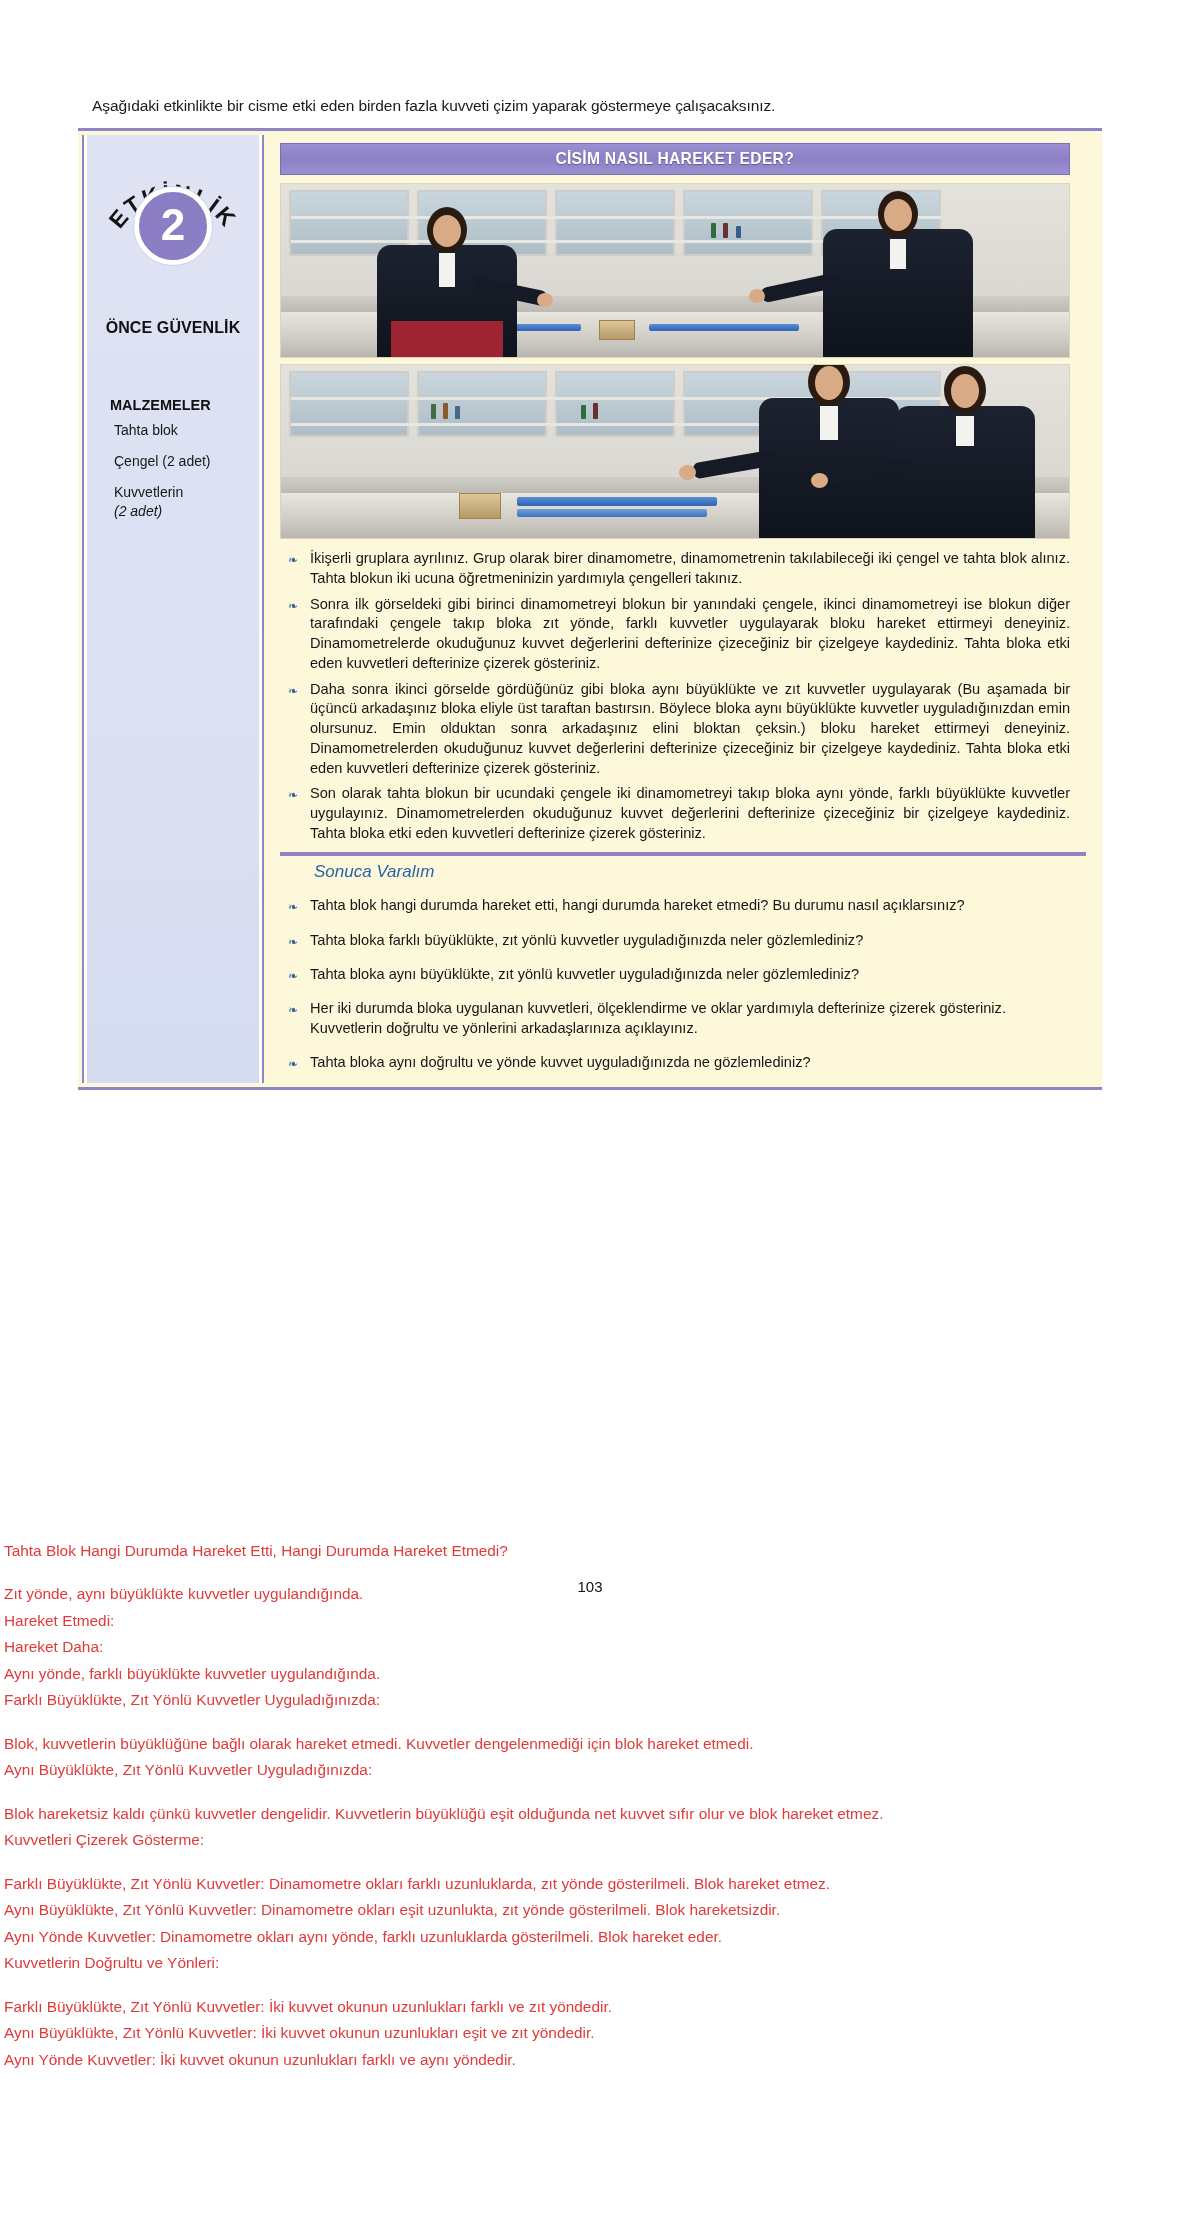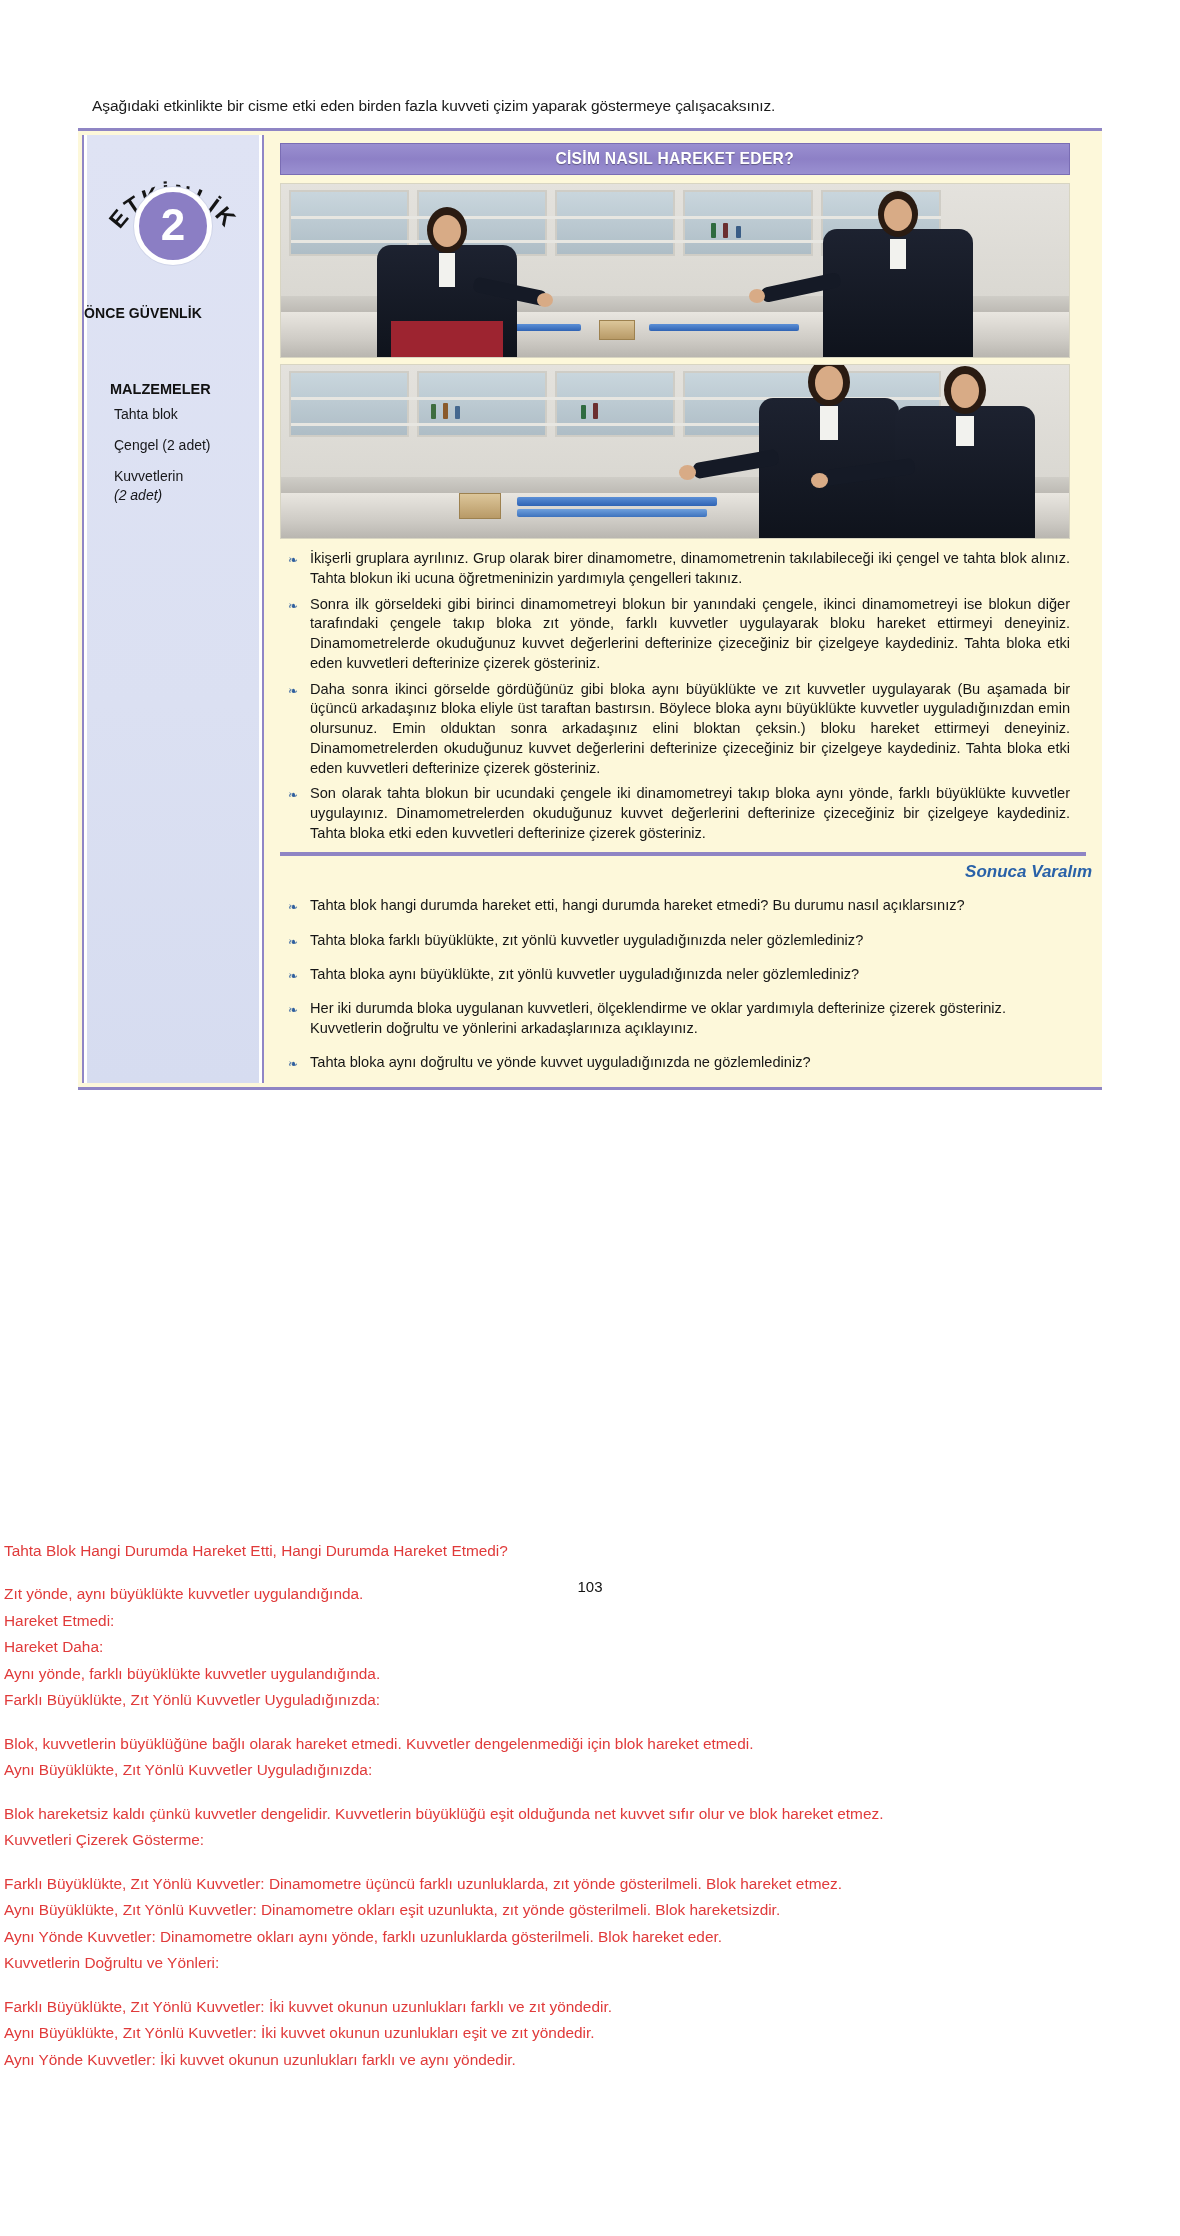--- a/index.html
+++ b/index.html
@@ -72,24 +72,25 @@
     display: flex; align-items: center; justify-content: center;
   }
   .badge-num {
     color: #ffffff;
     font-size: 44px;
     font-weight: bold;
     line-height: 1;
     margin-top: -3px;
   }
   .safety {
-    font-size: 14px;
+    text-align: center;
+    font-size: 16px;
     font-weight: bold;
     color: #111;
-    margin-top: 22px;
+    margin-top: 36px;
     letter-spacing: 0.1px;
   }
   .materials-title {
     font-size: 14.5px;
     font-weight: bold;
     color: #111;
     margin: 60px 0 0 26px;
   }
   .materials-list {
     margin: 10px 0 0 30px;
@@ -237,24 +238,23 @@
 
   .divider {
     margin: 8px 6px 0 6px;
     border-top: 2px solid #8f85c4;
     border-bottom: 2px solid #8f85c4;
     height: 3px;
   }
   .sonuc-title {
     margin: 6px 0 2px 40px;
     color: #2a62a8;
-    font-weight: bold;
+    font-weight: normal;
     font-style: italic;
     font-size: 17px;
-    text-align: right;
   }
   .q-list { margin: 0 22px 14px 6px; }
   .q {
     position: relative;
     padding-left: 30px;
     font-size: 14.6px;
     line-height: 1.35;
     color: #161616;
     margin-bottom: 2px;
   }
@@ -466,21 +466,21 @@
   <p class="ln">Hareket Daha:</p>
   <p class="ln">Aynı yönde, farklı büyüklükte kuvvetler uygulandığında.</p>
   <p class="ln">Farklı Büyüklükte, Zıt Yönlü Kuvvetler Uyguladığınızda:</p>
   <div class="gap"></div>
   <p class="ln">Blok, kuvvetlerin büyüklüğüne bağlı olarak hareket etmedi. Kuvvetler dengelenmediği için blok hareket etmedi.</p>
   <p class="ln">Aynı Büyüklükte, Zıt Yönlü Kuvvetler Uyguladığınızda:</p>
   <div class="gap"></div>
   <p class="ln">Blok hareketsiz kaldı çünkü kuvvetler dengelidir. Kuvvetlerin büyüklüğü eşit olduğunda net kuvvet sıfır olur ve blok hareket etmez.</p>
   <p class="ln">Kuvvetleri Çizerek Gösterme:</p>
   <div class="gap"></div>
-  <p class="ln">Farklı Büyüklükte, Zıt Yönlü Kuvvetler: Dinamometre üçüncü farklı uzunluklarda, zıt yönde gösterilmeli. Blok hareket etmez.</p>
+  <p class="ln">Farklı Büyüklükte, Zıt Yönlü Kuvvetler: Dinamometre okları farklı uzunluklarda, zıt yönde gösterilmeli. Blok hareket etmez.</p>
   <p class="ln">Aynı Büyüklükte, Zıt Yönlü Kuvvetler: Dinamometre okları eşit uzunlukta, zıt yönde gösterilmeli. Blok hareketsizdir.</p>
   <p class="ln">Aynı Yönde Kuvvetler: Dinamometre okları aynı yönde, farklı uzunluklarda gösterilmeli. Blok hareket eder.</p>
   <p class="ln">Kuvvetlerin Doğrultu ve Yönleri:</p>
   <div class="gap"></div>
   <p class="ln">Farklı Büyüklükte, Zıt Yönlü Kuvvetler: İki kuvvet okunun uzunlukları farklı ve zıt yöndedir.</p>
   <p class="ln">Aynı Büyüklükte, Zıt Yönlü Kuvvetler: İki kuvvet okunun uzunlukları eşit ve zıt yöndedir.</p>
   <p class="ln">Aynı Yönde Kuvvetler: İki kuvvet okunun uzunlukları farklı ve aynı yöndedir.</p>
 </div>
 
 </body></html>

